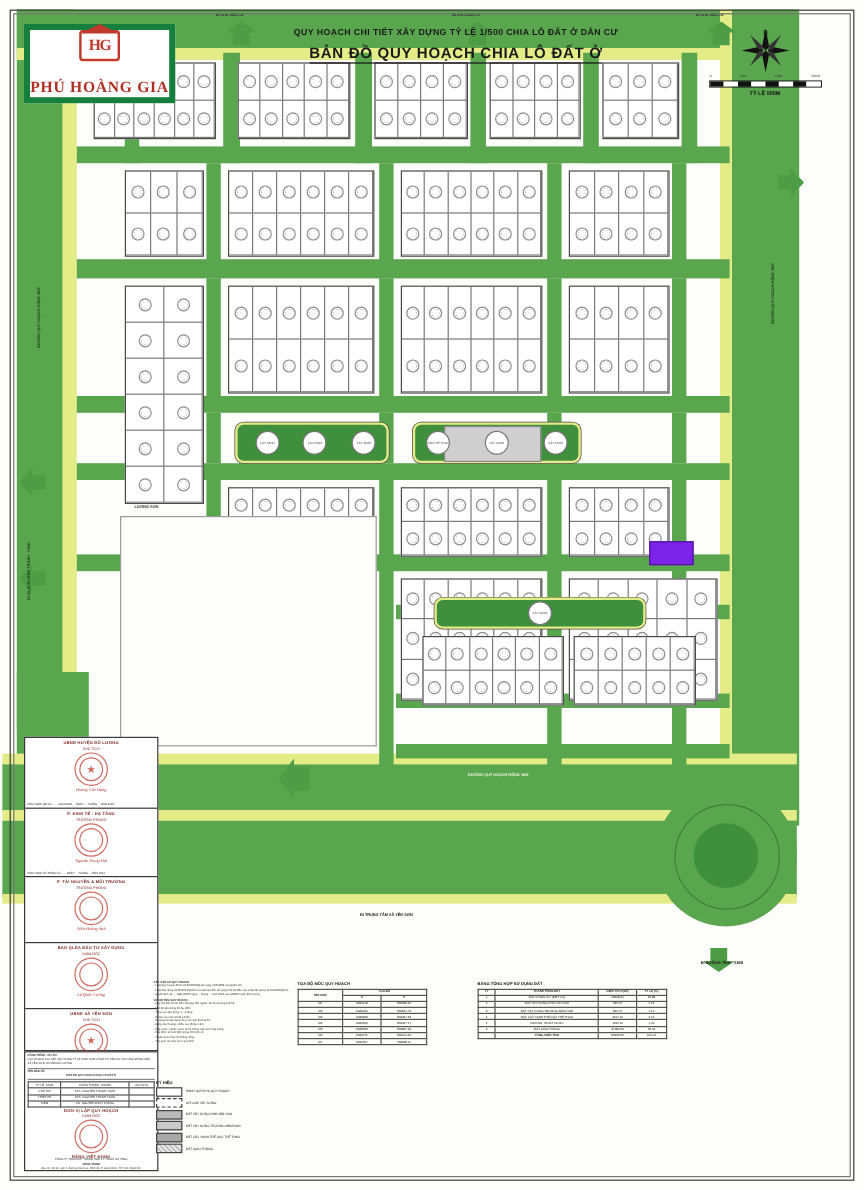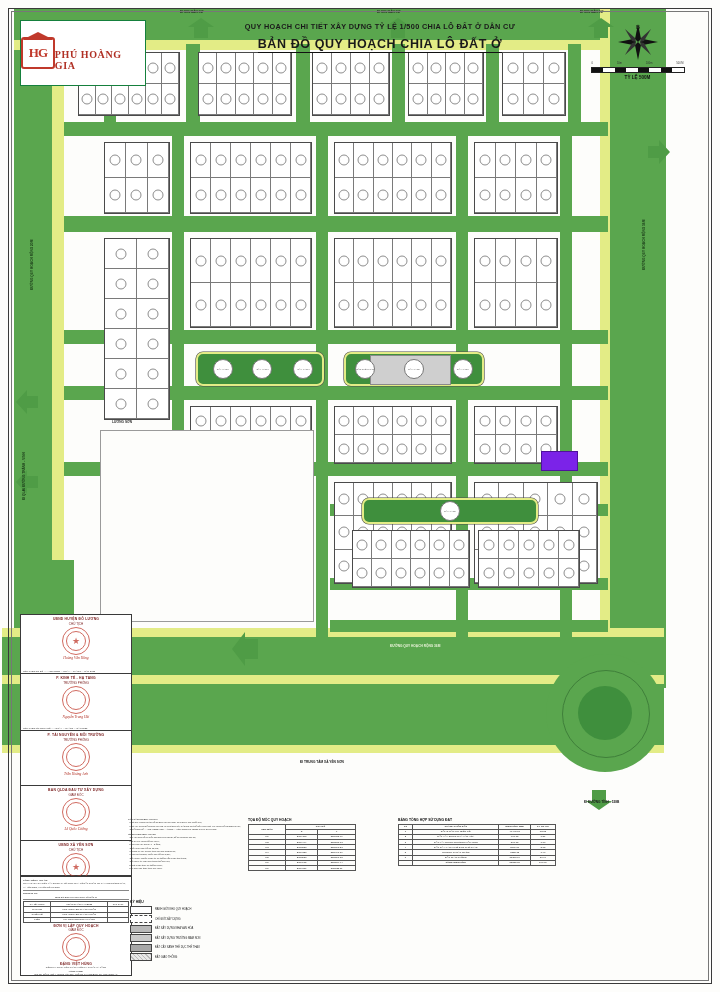--- a/index.html
+++ b/index.html
@@ -11,32 +11,32 @@
   .bx{position:absolute;box-sizing:border-box;}
   .ctr{text-align:center;}
 
   
   #frame{position:absolute;left:8px;top:8px;width:704px;height:976px;
          border:1px solid #3a3a3a;box-sizing:border-box;}
   #frame2{position:absolute;left:11px;top:11px;width:698px;height:970px;
          border:1px solid #777;box-sizing:border-box;}
 
   
-  #logo-box{left:20px;top:20px;width:126px;height:66px;border:1px solid #15803d;
-            background:#fff;display:flex;flex-direction:row;
+  #logo-box{left:20px;top:20px;width:126px;height:66px;border:5px solid #15803d;
+            background:#fff;display:flex;flex-direction:column;
             align-items:center;}
   .logo-mark{width:30px;height:28px;border:2.2px solid #c0392b;border-radius:3px;
              position:relative;display:flex;align-items:center;justify-content:center;}
   .logo-mark:before{content:"";position:absolute;top:-7px;left:50%;
              transform:translateX(-50%);width:0;height:0;
              border-left:16px solid transparent;border-right:16px solid transparent;
              border-bottom:8px solid #c0392b;}
   .logo-hg{font-family:"Liberation Serif",serif;font-weight:bold;font-size:13px;
            color:#c0392b;letter-spacing:-1px;}
-  .logo-txt{font-family:"Liberation Serif",serif;color:#b03024;font-size:10px;
+  .logo-txt{font-family:"Liberation Serif",serif;color:#b03024;font-size:13px;
             font-weight:bold;letter-spacing:.6px;margin-top:14px;}
 
   #titleblock{left:180px;top:22px;width:400px;text-align:center;color:#1a1a1a;}
   #t1{font-size:7.3px;font-weight:bold;letter-spacing:.35px;}
   #t2{font-size:7.3px;font-weight:bold;letter-spacing:.35px;margin-top:2px;}
   #t3{font-size:12.5px;font-weight:bold;letter-spacing:.6px;margin-top:6px;
       display:inline-block;border-bottom:1.4px solid #111;padding-bottom:1px;}
 
   
   #compass-wrap{left:585px;top:22px;width:105px;text-align:center;}

